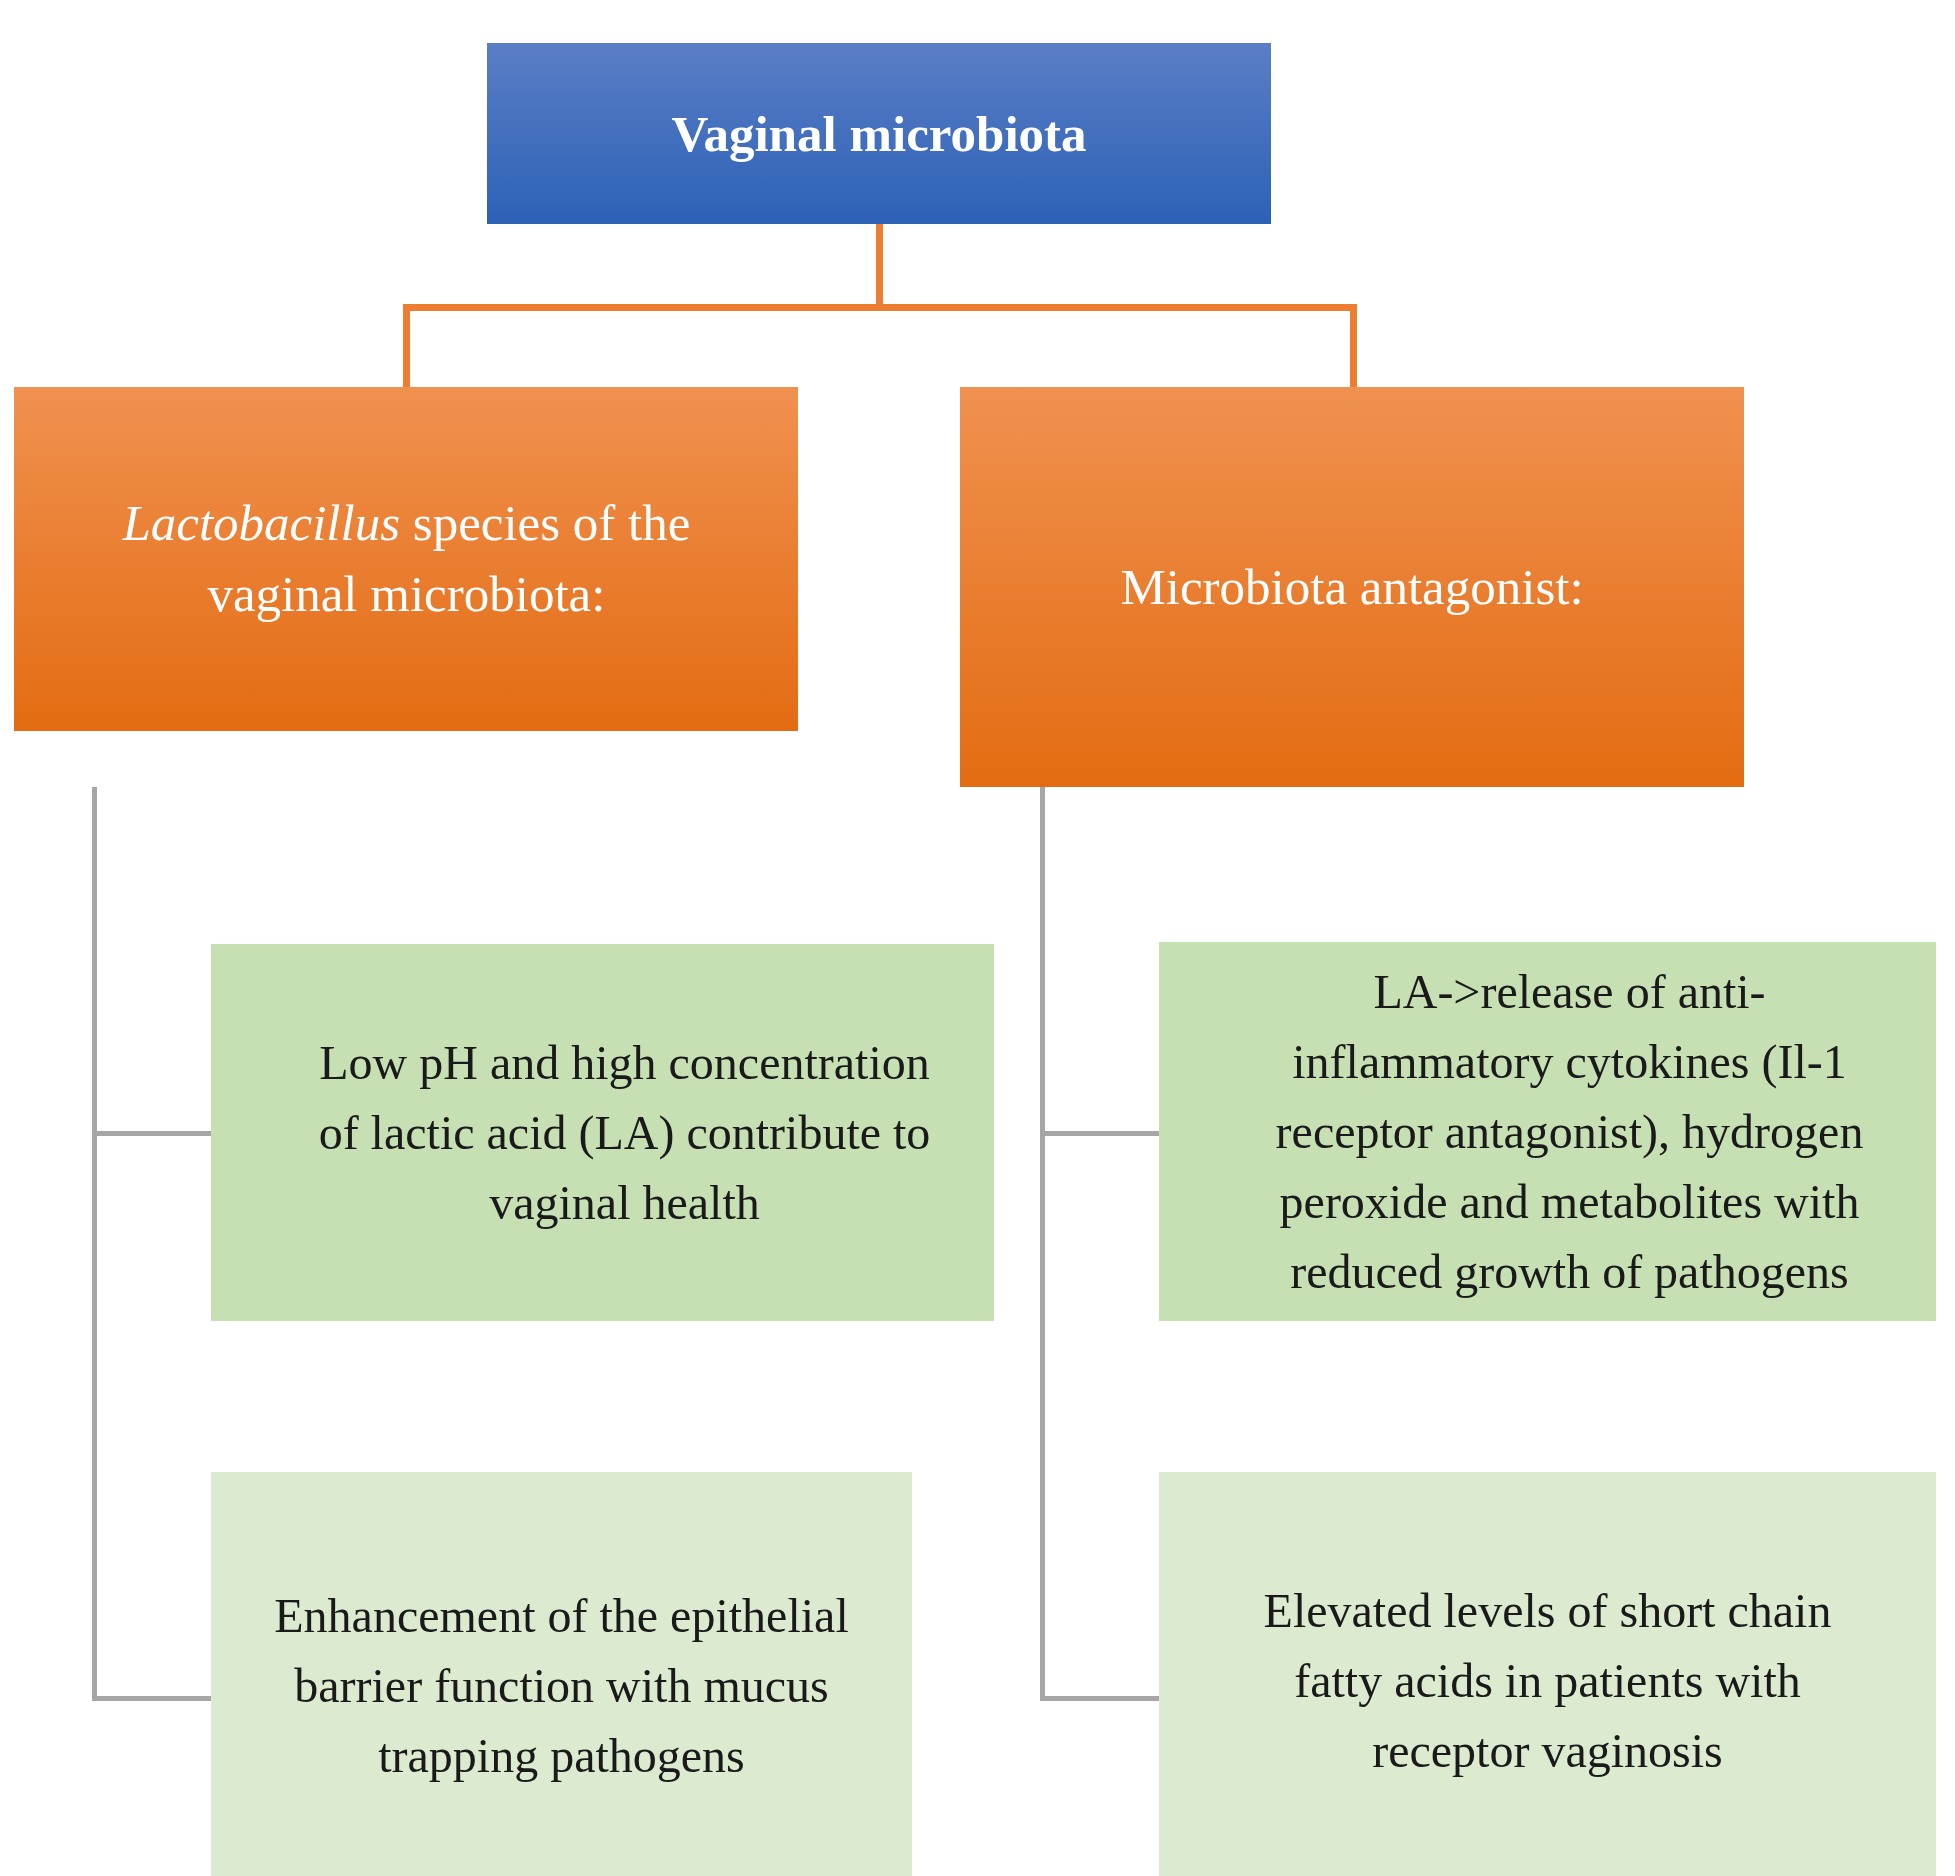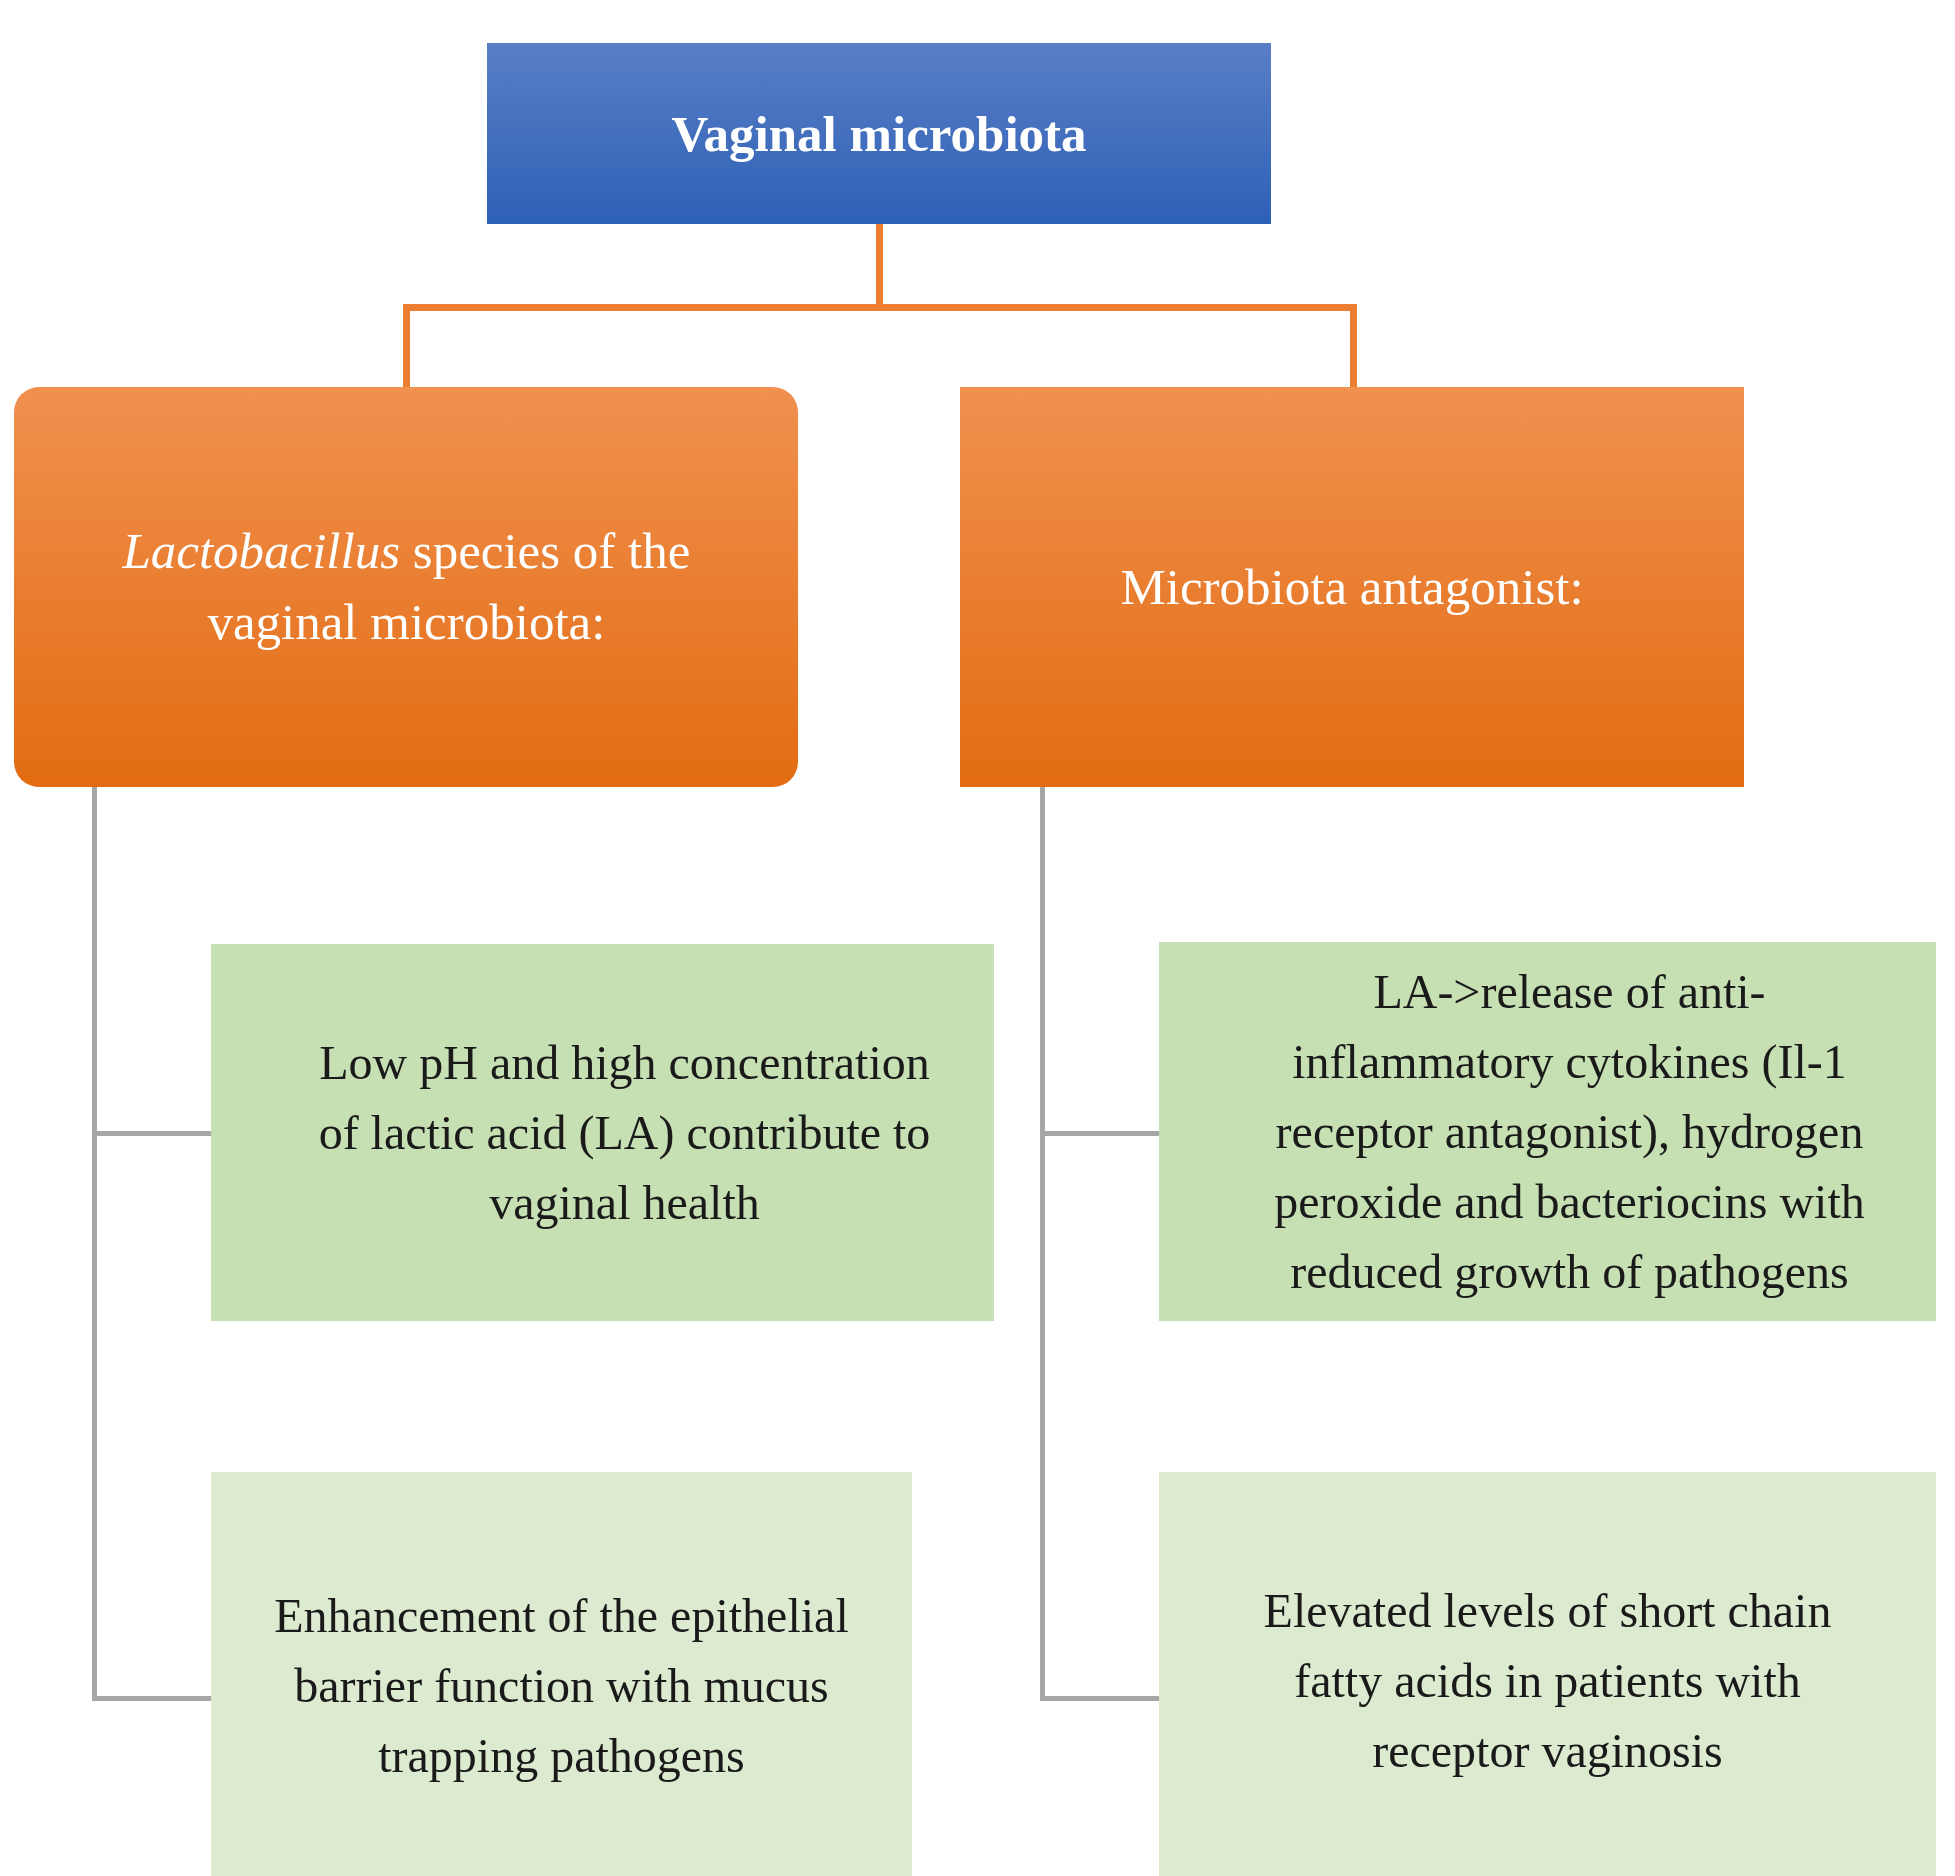--- a/index.html
+++ b/index.html
@@ -35,21 +35,21 @@
     color:var(--text-light);
     font-size:51px;font-weight:700;
   }
   
   .branch{
     background:linear-gradient(180deg,var(--orange-top) 0%,var(--orange-bottom) 100%);
     color:var(--text-light);
     font-size:51px;font-weight:400;
     line-height:71px;
   }
-  #branch-left{left:14.4px;top:359px;width:784px;height:400px;border-radius:25px;}
+  #branch-left{left:14.4px;top:359px;width:784px;height:344px;}
   #branch-right{left:960px;top:359px;width:784px;height:400px;}
   .italic{font-style:italic;}
   
   .leaf{
     color:var(--text-dark);
     font-size:48px;font-weight:400;
     line-height:70px;
   }
   .leaf-row1{background:var(--green-row1);padding-left:44px;}
   .leaf-row2{background:var(--green-row2);}
@@ -104,21 +104,21 @@
   <div class="node leaf leaf-row1" id="leaf-left-1">
     <div class="line">Low pH and high concentration</div>
     <div class="line">of lactic acid (LA) contribute to</div>
     <div class="line">vaginal health</div>
   </div>
 
   <div class="node leaf leaf-row1" id="leaf-right-1">
     <div class="line">LA-&gt;release of anti-</div>
     <div class="line">inflammatory cytokines (Il-1</div>
     <div class="line">receptor antagonist), hydrogen</div>
-    <div class="line">peroxide and bacteriocins with</div>
+    <div class="line">peroxide and metabolites with</div>
     <div class="line">reduced growth of pathogens</div>
   </div>
 
   <div class="node leaf leaf-row2" id="leaf-left-2">
     <div class="line">Enhancement of the epithelial</div>
     <div class="line">barrier function with mucus</div>
     <div class="line">trapping pathogens</div>
   </div>
 
   <div class="node leaf leaf-row2" id="leaf-right-2">

